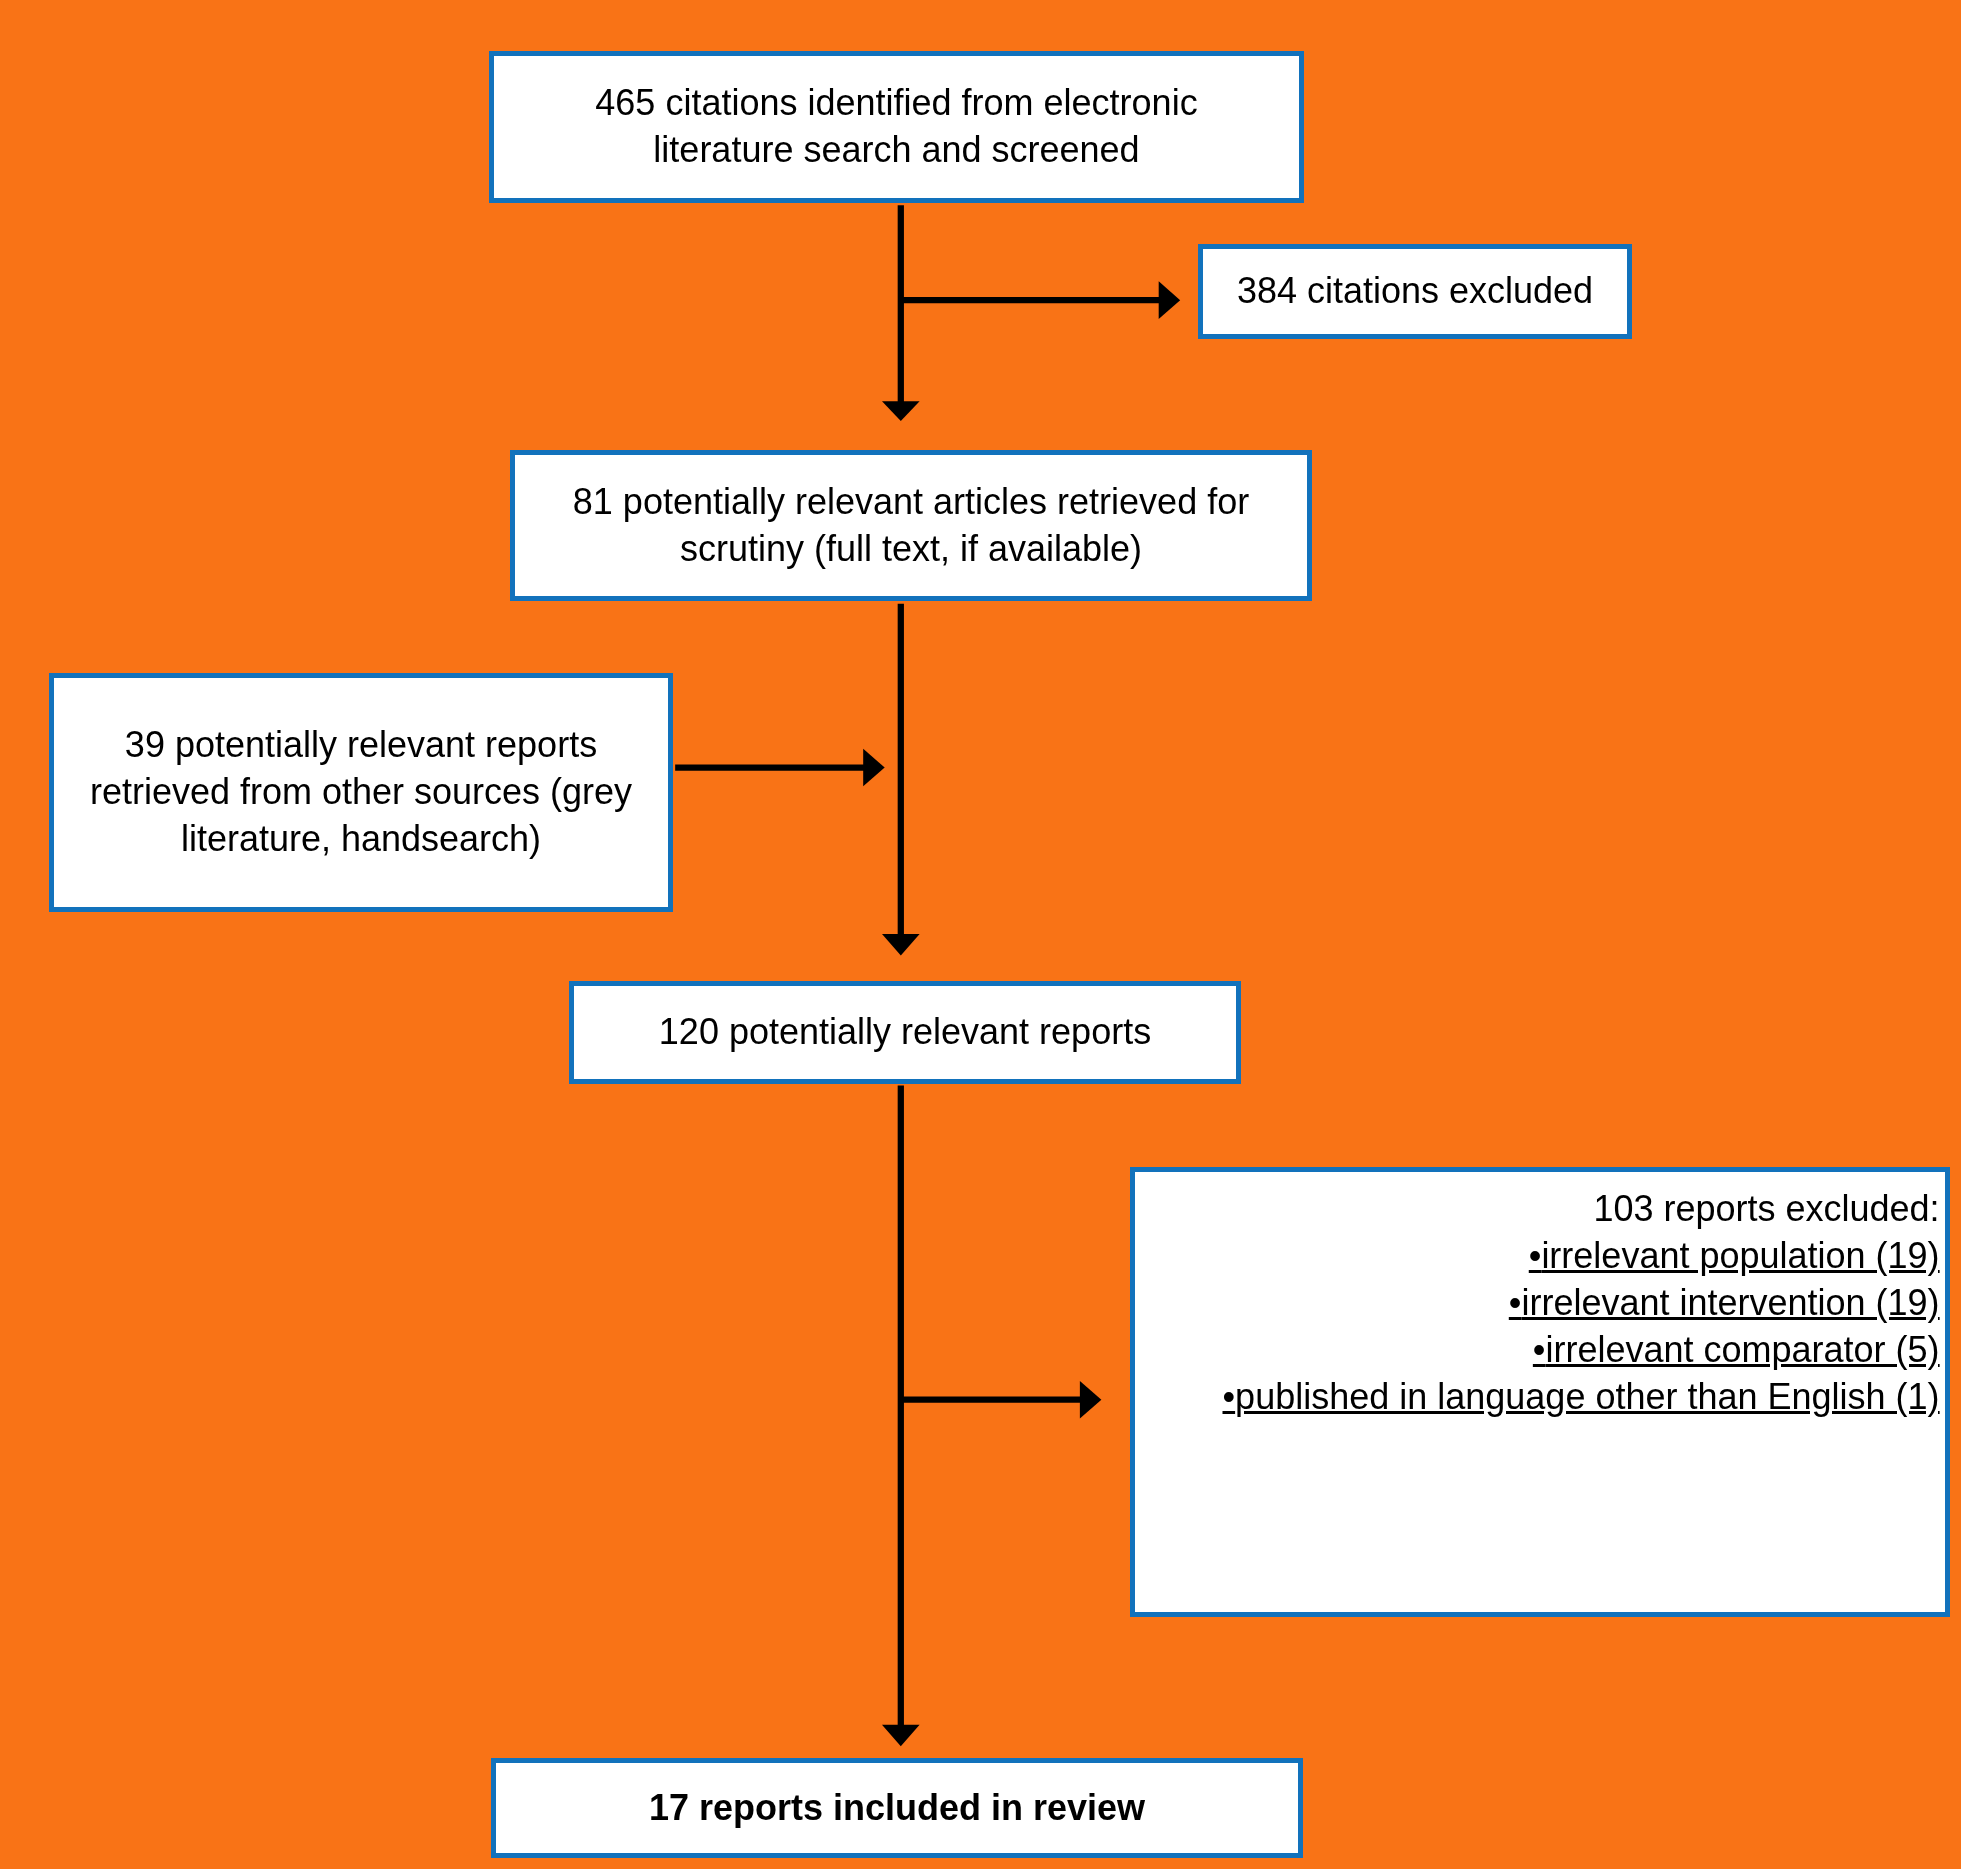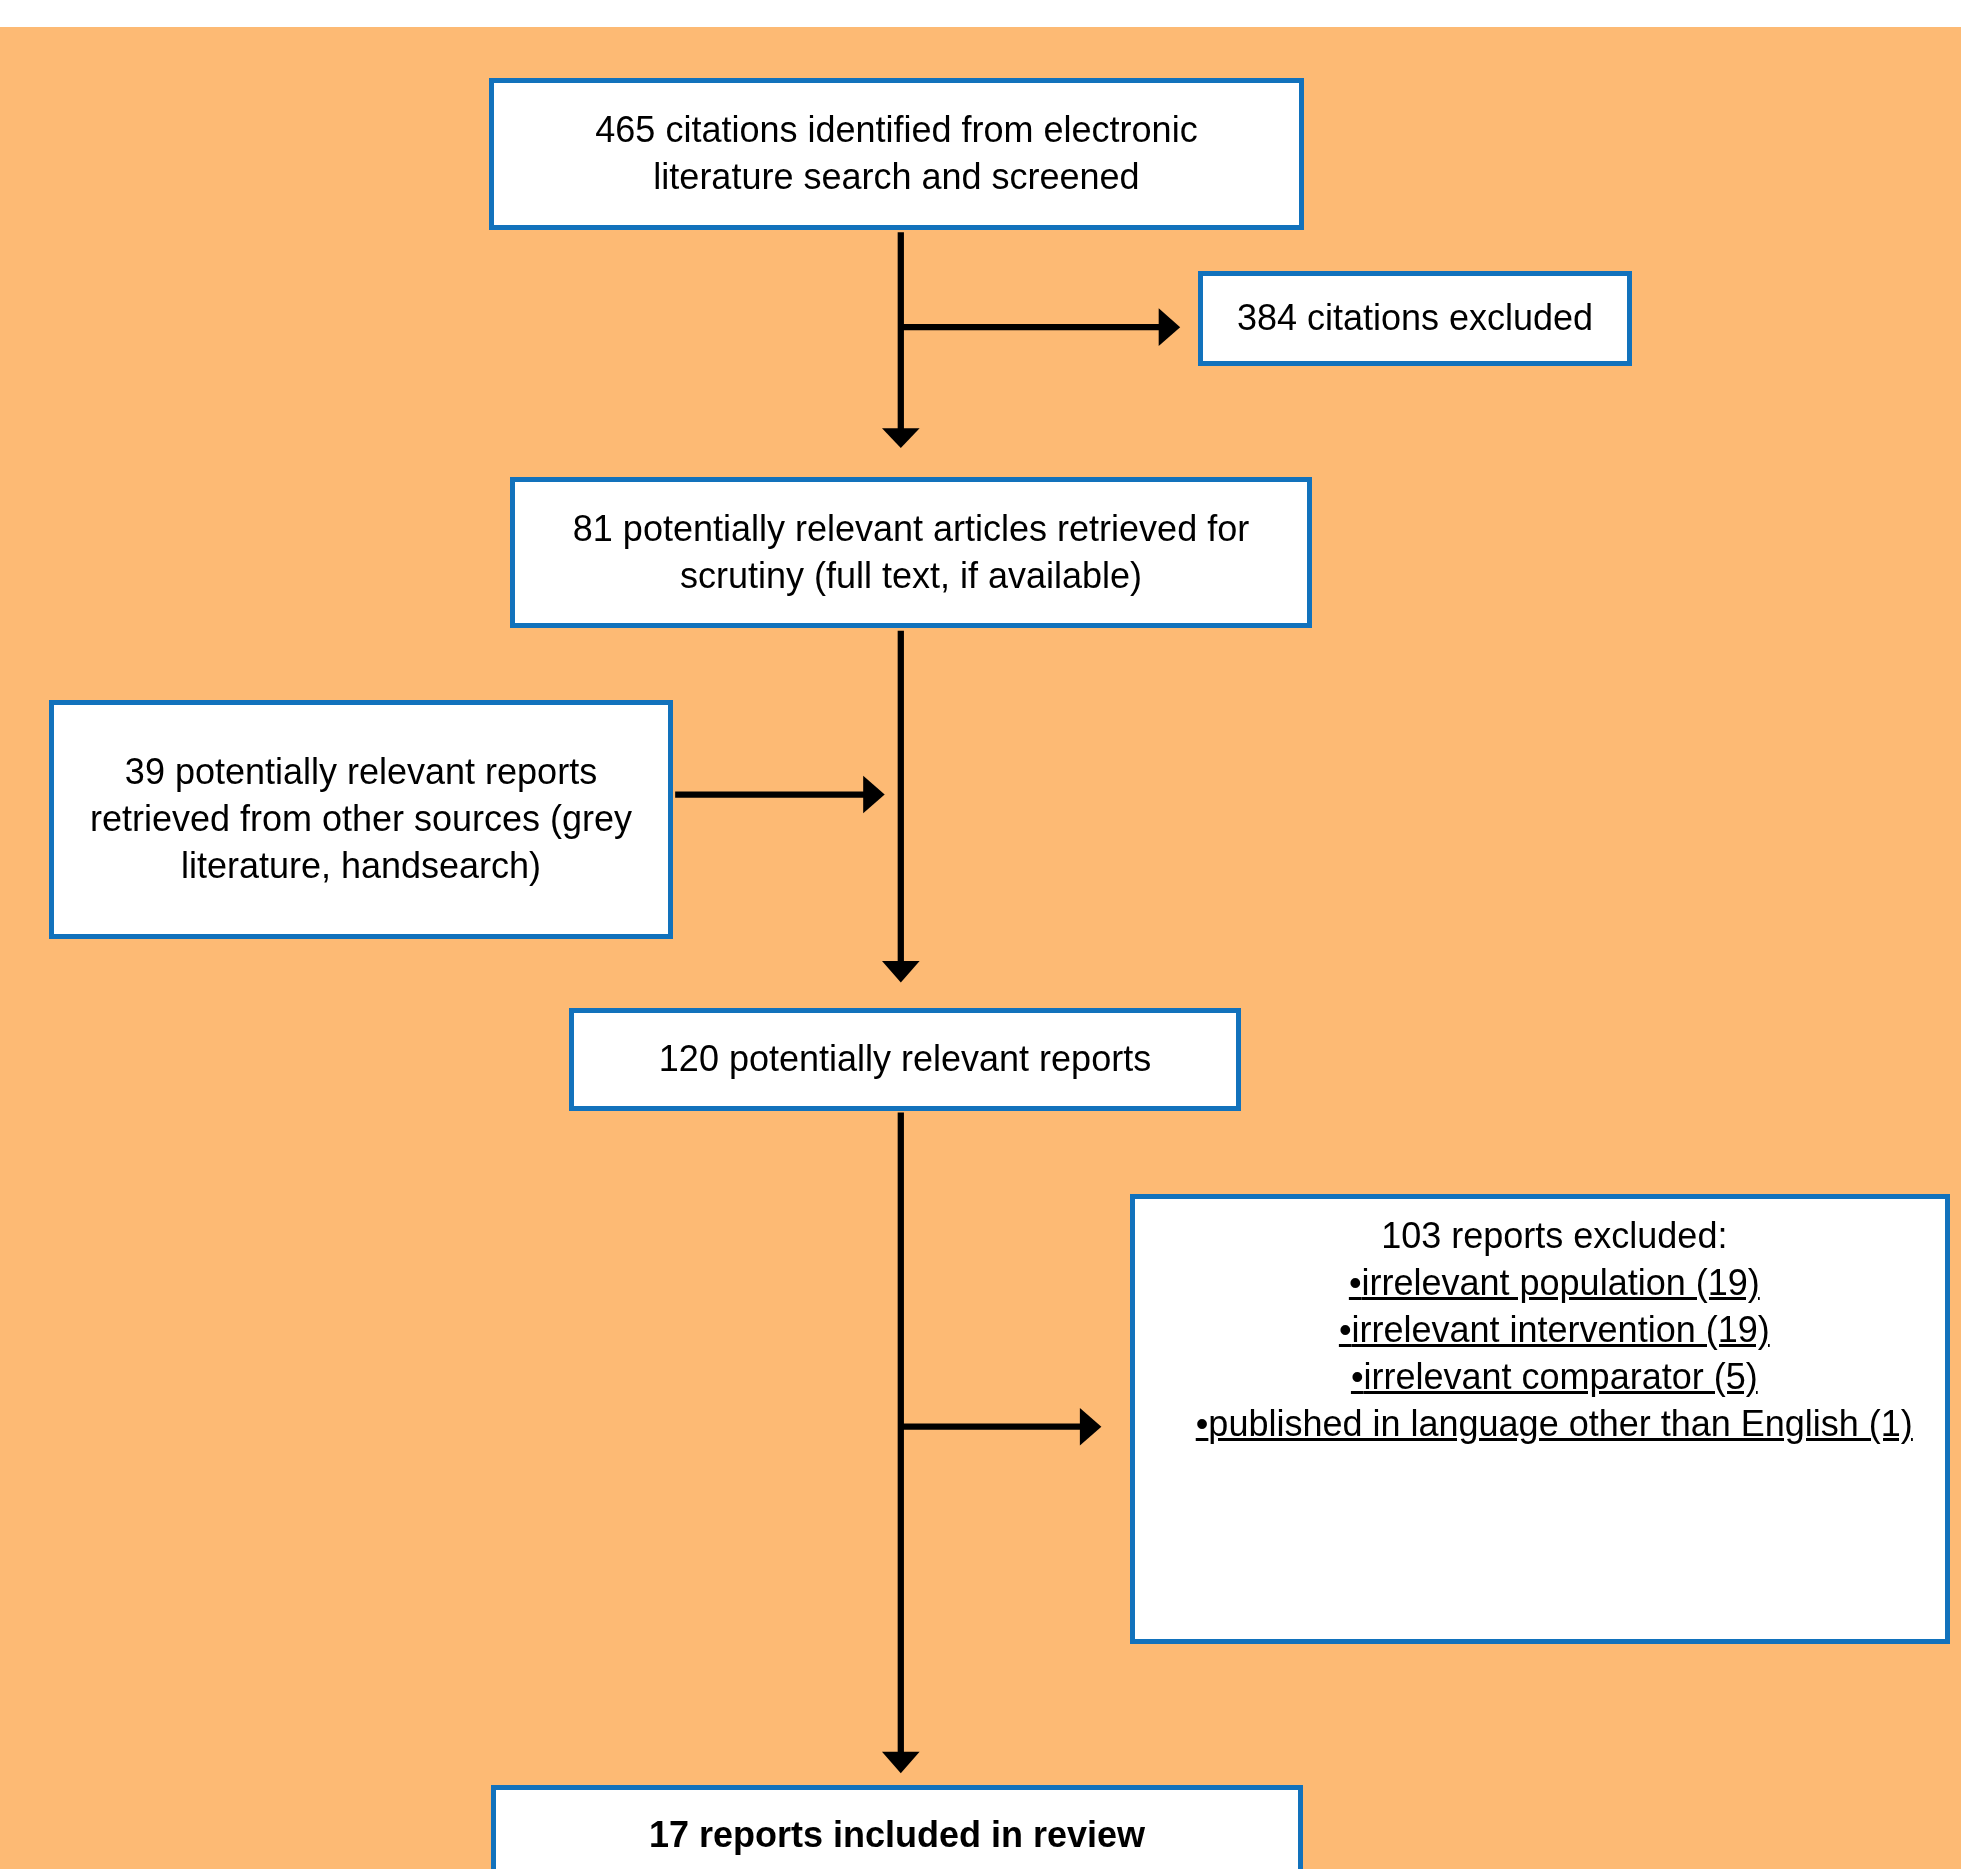--- a/index.html
+++ b/index.html
@@ -10,22 +10,21 @@
   body {
     width: 1961px;
     height: 1870px;
     position: relative;
     font-family: "Liberation Sans", sans-serif;
     color: #000000;
   }
   .canvas {
     position: absolute;
     inset: 0;
-    background: #fdba74;
-    margin-top: 27px;
+    background: #f97316;
   }
   .arrows {
     position: absolute;
     left: 0;
     top: 0;
     width: 1961px;
     height: 1870px;
     pointer-events: none;
   }
   .fbox {
@@ -45,21 +44,21 @@
   .box-identified   { left: 489px;  top: 51px;   width: 815px; height: 152px; padding: 0 34px; }
   .box-excluded-citations { left: 1198px; top: 244px;  width: 434px; height: 95px; padding: 0 9px; }
   .box-retrieved    { left: 510px;  top: 450px;  width: 802px; height: 151px; padding: 0 25px; }
   .box-other-sources{ left: 49px;   top: 673px;  width: 624px; height: 239px; padding: 0 18px; }
   .box-relevant     { left: 569px;  top: 981px; width: 672px; height: 103px; padding: 0 9px; }
   .box-included     { left: 491px;  top: 1758px; width: 812px; height: 100px; padding: 0 9px; font-weight: bold; }
 
   .box-excluded-reports {
     left: 1130px; top: 1167px; width: 820px; height: 450px;
     display: block;
-    text-align: center;
+    text-align: right;
     padding: 13.4px 5.4px 9px 34px;
     line-height: 47px;
   }
   .box-excluded-reports ul {
     margin: 0;
     padding: 0;
     list-style: none;
   }
   .box-excluded-reports li {
     padding-left: 25px;

